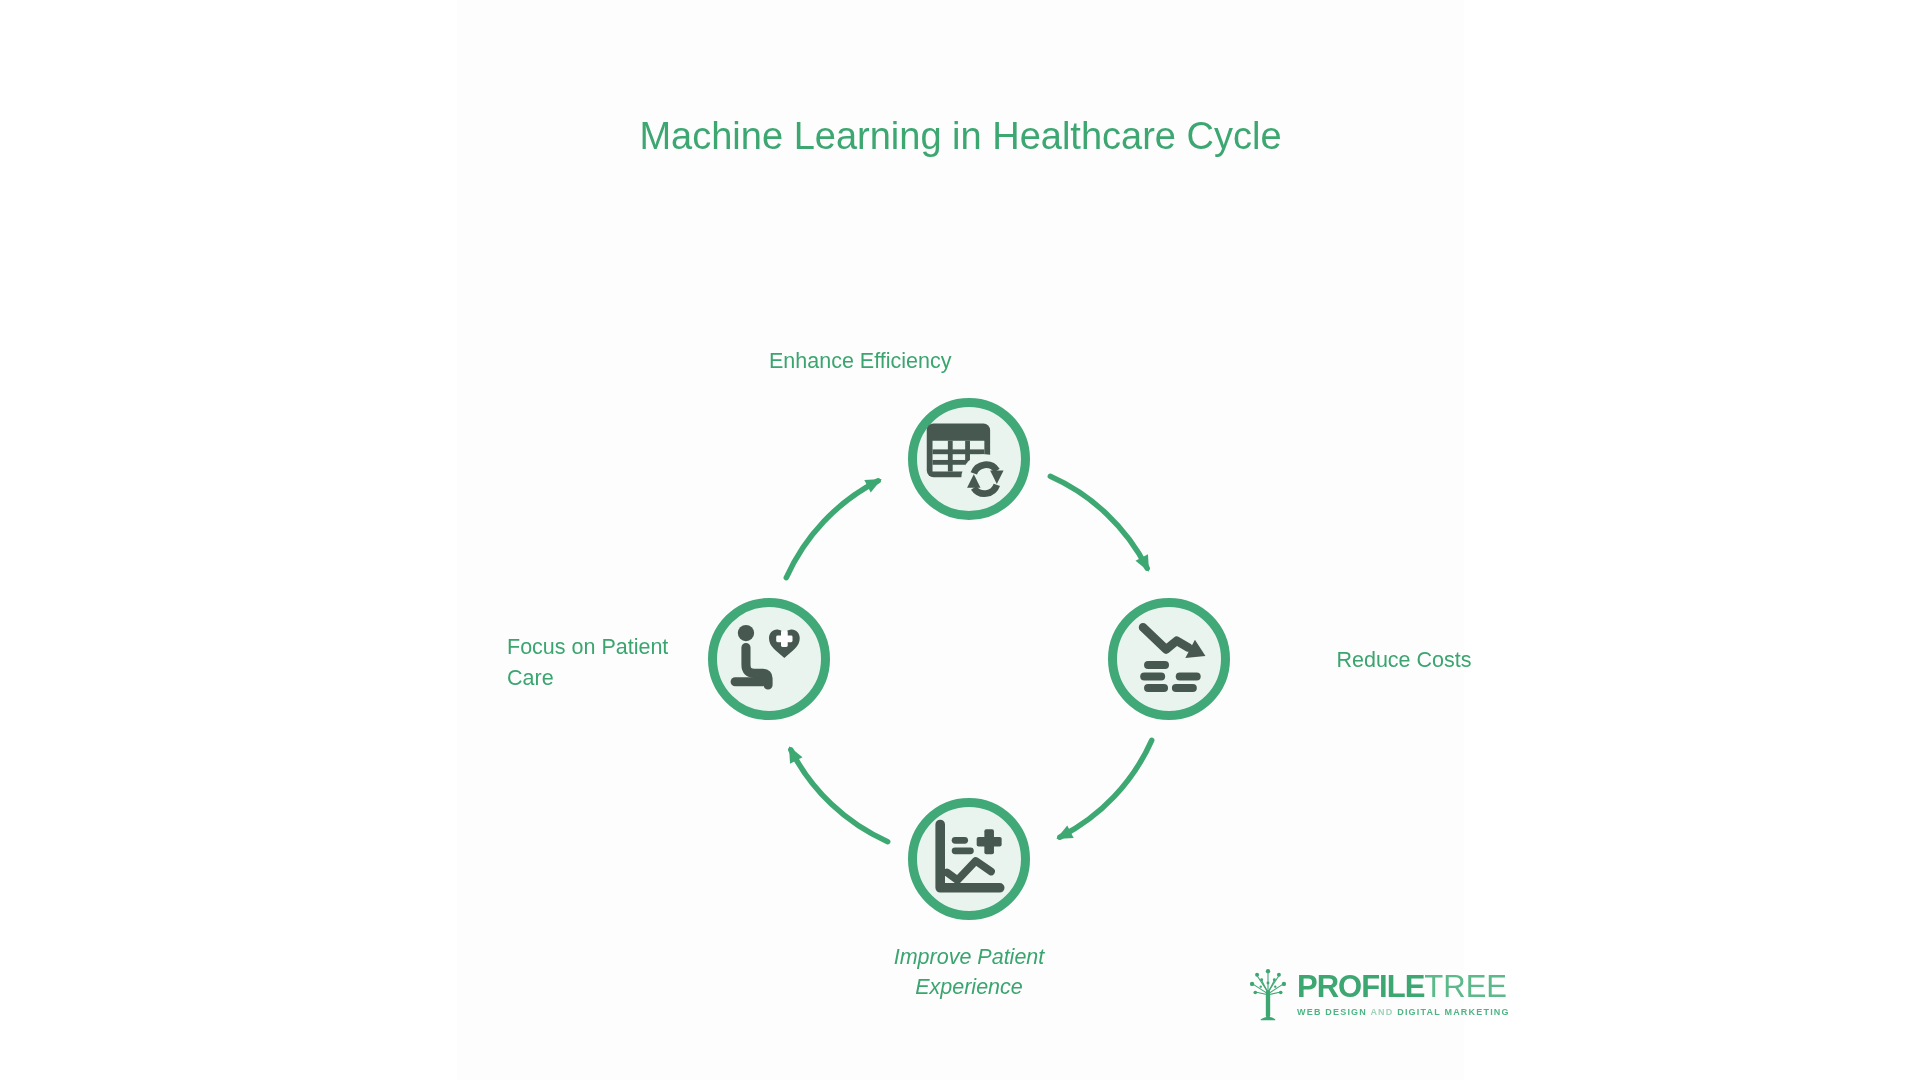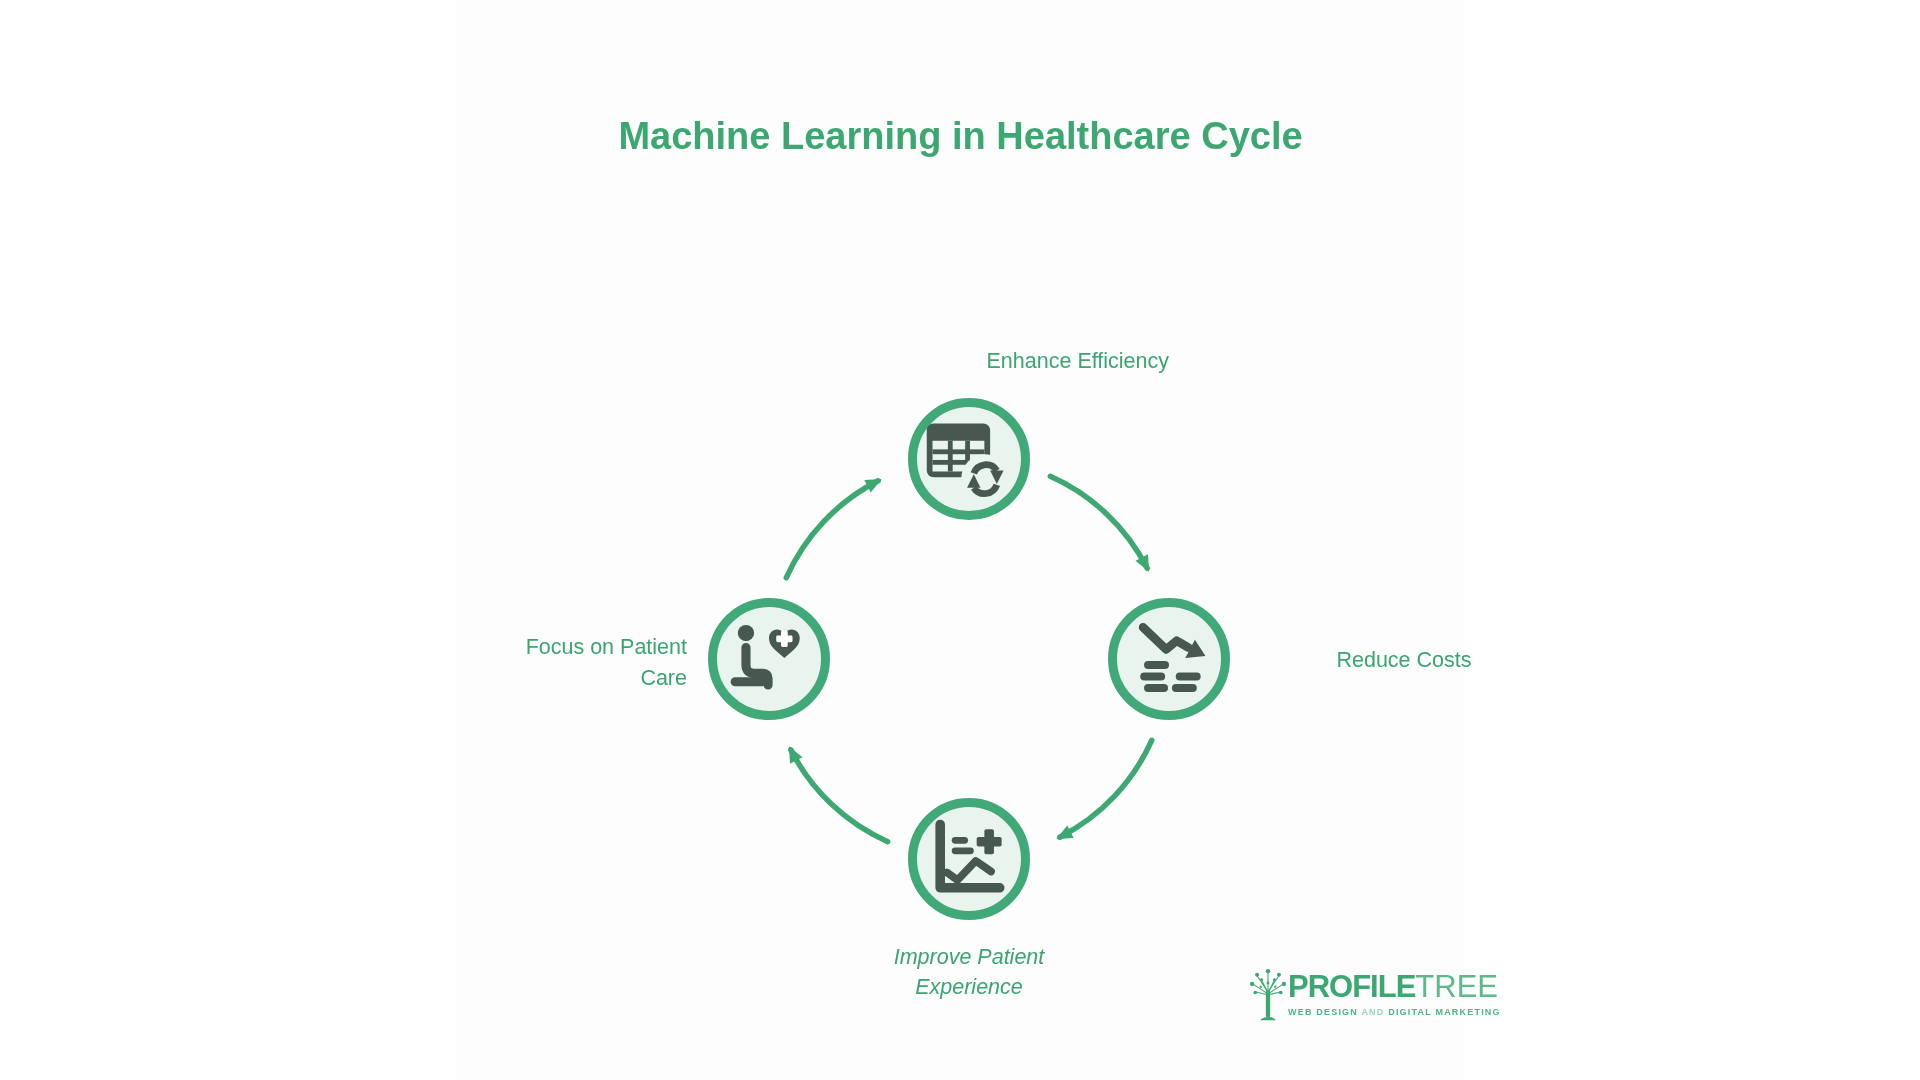--- a/index.html
+++ b/index.html
@@ -8,35 +8,35 @@
     background:#ffffff;
     font-family:"Liberation Sans", sans-serif;
   }
   .canvas{
     position:absolute;left:457px;top:0;width:1007px;height:1080px;
     background:#fdfdfe;
   }
   .page-title{
     position:absolute;left:457px;top:90px;width:1007px;
     text-align:center;
-    font-size:38px;font-weight:bold;color:#3da771;
+    font-size:38px;font-weight:normal;color:#3da771;
     letter-spacing:0px;
   }
   .diagram{
     position:absolute;left:569px;top:259px;width:800px;height:800px;
   }
   .node-label{
     position:absolute;color:#3ba56f;font-size:21.5px;line-height:30px;
   }
-  .label-top{left:769px;top:348px;width:400px;text-align:right;line-height:26px;}
+  .label-top{left:769px;top:348px;width:400px;text-align:left;line-height:26px;}
   .label-right{left:1254px;top:647px;width:300px;text-align:center;line-height:26px;}
   .label-bottom{left:859px;top:942px;width:220px;text-align:center;line-height:30px;font-style:italic;}
-  .label-left{left:507px;top:632px;width:180px;text-align:right;line-height:31px;}
+  .label-left{left:507px;top:632px;width:180px;text-align:left;line-height:31px;}
   .logo{
-    position:absolute;left:1248px;top:963px;display:flex;align-items:center;
+    position:absolute;left:1248px;top:963px;display:flex;align-items:center;gap:9px;
   }
   .logo-text{display:flex;flex-direction:column;}
   .logo-name{
     font-size:31px;font-weight:bold;color:#3da771;letter-spacing:-1px;line-height:34px;
     white-space:nowrap;
   }
   .logo-name .thin{font-weight:300;color:#5cb98a;letter-spacing:0px;}
   .logo-tagline{
     font-size:9px;font-weight:bold;color:#4db584;letter-spacing:1.2px;margin-top:3px;
     white-space:nowrap;

